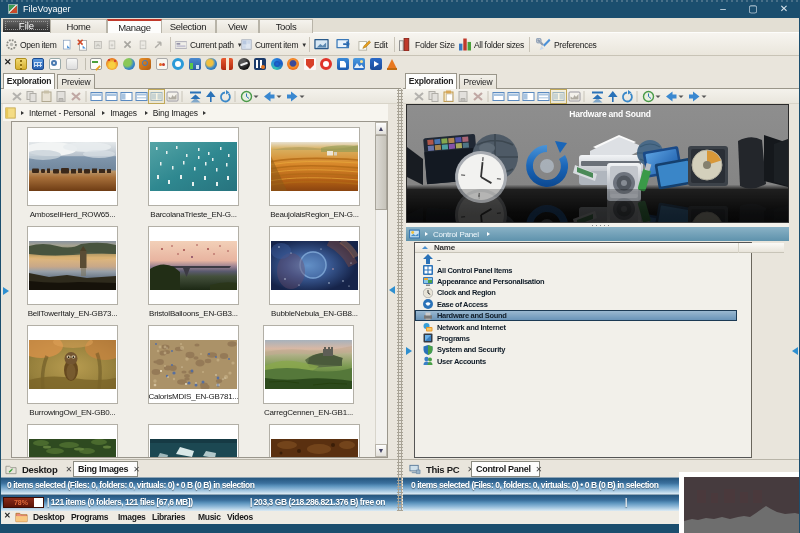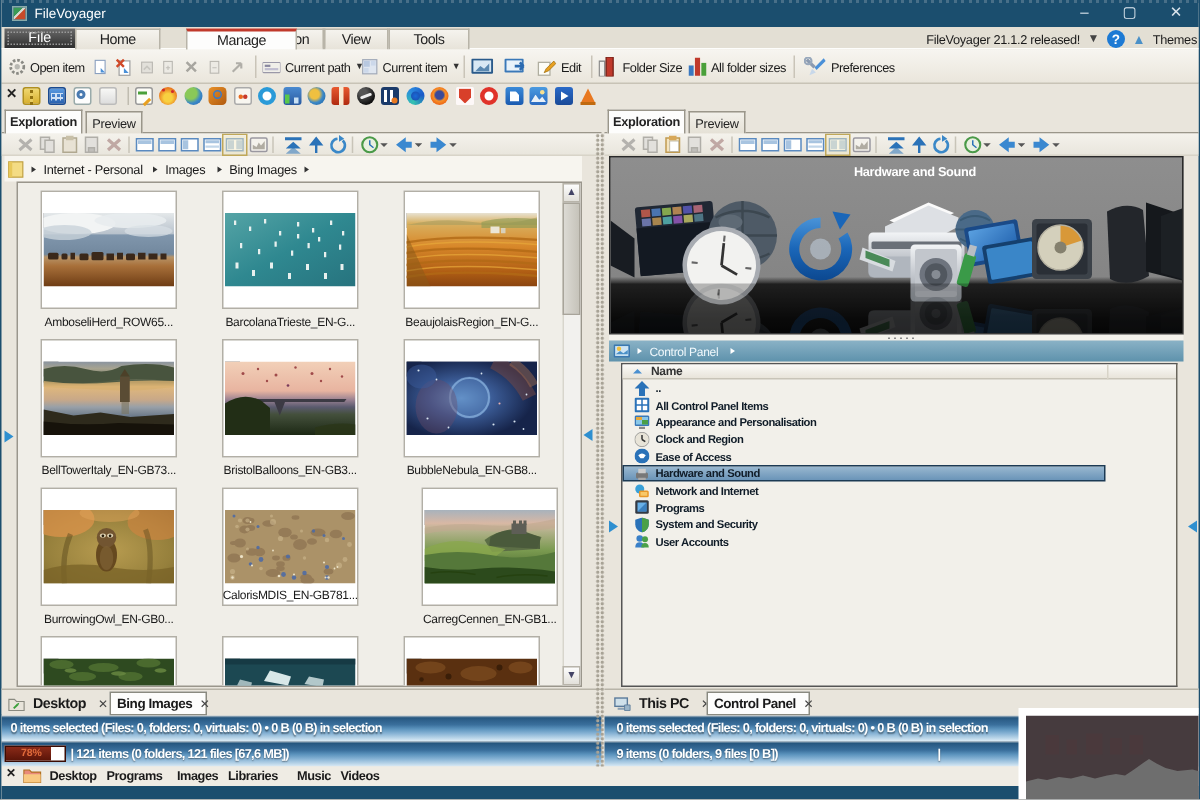--- a/index.html
+++ b/index.html
@@ -47,21 +47,21 @@
 .btabrow{position:absolute;top:459px;height:17px;background:#e9e5dc;border-top:1px solid #b8b4a8}
 .btab{position:absolute;top:1px;height:16px;font-size:9.5px;font-weight:bold;color:#1a1a1a;display:flex;align-items:center;gap:5px;letter-spacing:-.3px;white-space:nowrap}
 .btab.on{background:#fdfdfc;border:1px solid #8a8a80;border-top:1px solid #8a8a80;font-size:9px}
 
 .stat{position:absolute;height:17px;background:linear-gradient(180deg,#c2ccd2 0,#25567e 9%,#2a5c86 14%,#3a6f9c 36%,#5a92bc 52%,#86b2d4 70%,#b8d4e8 88%,#dcebf5 100%);color:#fff;font-size:8.5px;font-weight:bold;line-height:16px;white-space:nowrap;overflow:hidden;letter-spacing:-.45px}
 .stat span{text-shadow:0 1px 1px rgba(0,0,0,.45)}
 
 #favrow{position:absolute;left:0;top:511px;width:800px;height:13px;background:#efece4;font-size:8.5px;font-weight:bold;color:#1a1a1a;letter-spacing:-.3px;white-space:nowrap}
 #bstrip{position:absolute;left:0;top:524px;width:800px;height:9px;background:#1b4e6e}
 
-#rlist{position:absolute;left:413px;top:242px;width:371px;height:216px;background:#f2f0ea;border:1px solid #555;border-right-color:#6a665c}
+#rlist{position:absolute;left:413px;top:242px;width:338px;height:216px;background:#f2f0ea;border:1px solid #555;border-right-color:#6a665c}
 .lrow{position:absolute;left:0;height:11.4px;display:flex;align-items:center;font-size:7.5px;color:#101c28;gap:4px;font-weight:bold;letter-spacing:-.3px}
 .lico{width:10px;height:10px;margin-left:8px;flex:0 0 auto}
 
 .tri-r{width:0;height:0;border-left:6px solid #2e8fd0;border-top:4px solid transparent;border-bottom:4px solid transparent}
 .tri-l{width:0;height:0;border-right:6px solid #2e8fd0;border-top:4px solid transparent;border-bottom:4px solid transparent}
 </style></head>
 <body>
 <div id="win">
 
   <div id="titlebar">
@@ -69,31 +69,24 @@
     <div id="title-ico"></div>
     <div id="title-txt">FileVoyager</div>
     <div class="winbtn" style="left:712px">–</div>
     <div class="winbtn" style="left:742px">▢</div>
     <div class="winbtn" style="left:773px">✕</div>
   </div>
 
   <div id="tabrow">
     <div id="tab-file">File</div>
     <div class="rtab" style="left:49px;width:57px">Home</div>
-    <div class="rtab" id="tab-manage" style="left:123px;width:74px">Manage</div>
+    <div class="rtab" id="tab-manage" style="left:106px;width:55px">Manage</div>
     <div class="rtab" style="left:159px;width:56px">Selection</div>
     <div class="rtab" style="left:215px;width:43px">View</div>
     <div class="rtab" style="left:258px;width:54px">Tools</div>
-    <div id="tabrow-right">
-      <span>FileVoyager 21.1.2 released!</span>
-      <span style="font-size:8px;color:#444">▼</span>
-      <span style="display:inline-block;width:12px;height:12px;border-radius:50%;background:#1d7ad4;color:#fff;font-size:9px;font-weight:bold;text-align:center;line-height:12px">?</span>
-      <span style="color:#4a90c8;font-size:9px">▲</span>
-      <span>Themes</span>
-    </div>
   </div>
 
   <div id="ribbon">
     <div class="rbi" style="left:5px">
       <svg width="11" height="11" viewBox="0 0 15 15">
           <circle cx="7.5" cy="7.5" r="6" fill="none" stroke="#8a8a84" stroke-width="2.5" stroke-dasharray="2.4 1.6"></circle>
           <circle cx="7.5" cy="7.5" r="2.4" fill="#b8b8b2"></circle>
         </svg>
       <span>Open item</span>
     </div>
@@ -786,21 +779,21 @@
             <circle cx="75" cy="38" r="0.6"></circle>
             <circle cx="69" cy="45" r="0.8"></circle>
             <circle cx="32" cy="27" r="0.6"></circle>
             <circle cx="5" cy="45" r="0.8"></circle>
             <circle cx="46" cy="43" r="0.7"></circle>
             <circle cx="73" cy="39" r="0.6"></circle>
           </g>
         </svg>
       <div class="clabel" style="left:-3px;top:66px">CalorisMDIS_EN-GB781...</div>
     </div>
-    <div class="card" style="left:269px;top:203px">
+    <div class="card" style="left:251px;top:203px">
       <svg class="cico" viewBox="0 0 10 10">
           <rect x="0" y="0" width="10" height="10" fill="#fff" stroke="#999" stroke-width="1"></rect>
           <path d="M1.5 8.5V6l2-2 2 2.5 1.5-1 1.5 2v1z" fill="#2a7ac8"></path>
           <path d="M7.5 1.5h1v2z" fill="#7ab0e0"></path>
         </svg>
       <svg width="87" height="49">
           <defs>
             <linearGradient id="cc" x1="0" y1="0" x2="0" y2="1">
               <stop offset="0" stop-color="#a8b2bc"></stop>
               <stop offset=".18" stop-color="#d8b8a4"></stop>
@@ -923,24 +916,24 @@
         <span style="font-weight:normal;color:#444;font-size:8px">✕</span>
     </div>
   </div>
 
   <div class="stat" style="left:0;top:477px;width:400px"><span style="margin-left:6px">0 items selected (Files: 0, folders: 0, virtuals: 0) • 0 B (0 B) in selection</span></div>
   <div class="stat" id="lstat2" style="left:0;top:494px;width:400px">
     <div style="position:absolute;left:2px;top:3px;width:41px;height:11px;background:#fff;border:1px solid #3a0c04">
       <div style="position:absolute;left:0;top:0;width:30px;height:9px;background:linear-gradient(#8a2a18,#5a1408);color:#e06a3a;font-size:7px;text-align:center;line-height:9px;font-weight:bold;letter-spacing:0">&nbsp;&nbsp;78%</div>
     </div>
     <span style="position:absolute;left:46px">| 121 items (0 folders, 121 files [67,6 MB])</span>
+    <span style="position:absolute;left:249px">| 203,3 GB (218.286.821.376 B) free on</span>
   </div>
   <div class="stat" style="left:402px;top:477px;width:388px"><span style="margin-left:8px">0 items selected (Files: 0, folders: 0, virtuals: 0) • 0 B (0 B) in selection</span></div>
   <div class="stat" id="rstat2" style="left:402px;top:494px;width:388px">
-    <span style="position:absolute;left:8px">9 items (0 folders, 9 files [0 B])</span>
     <span style="position:absolute;left:222px">|</span>
   </div>
 
   <div id="favrow">
     <span style="position:absolute;left:3px;top:0;font-size:8px;color:#222">✕</span>
     <svg width="13" height="11" viewBox="0 0 14 11" style="position:absolute;left:14px;top:1px">
         <path d="M1 1h4l1.5 1.5H13V10H1z" fill="#e88a7a" stroke="#b07020" stroke-width=".8"></path>
         <path d="M1 4h12v6H1z" fill="#f8c880"></path>
       </svg>
     <span style="position:absolute;left:32px;top:1px">Desktop</span>

